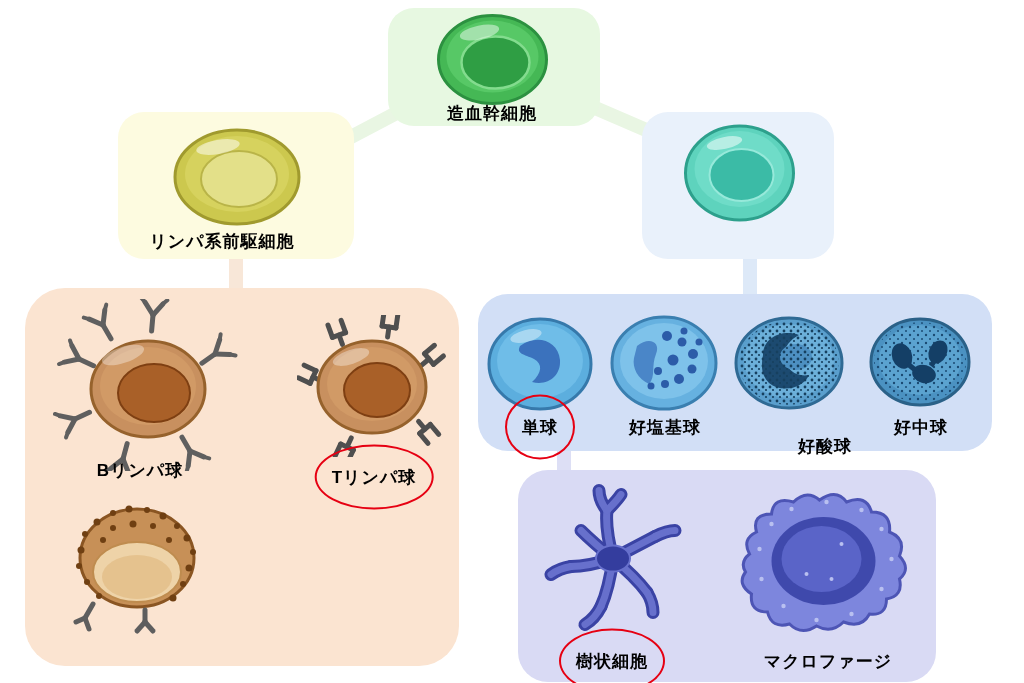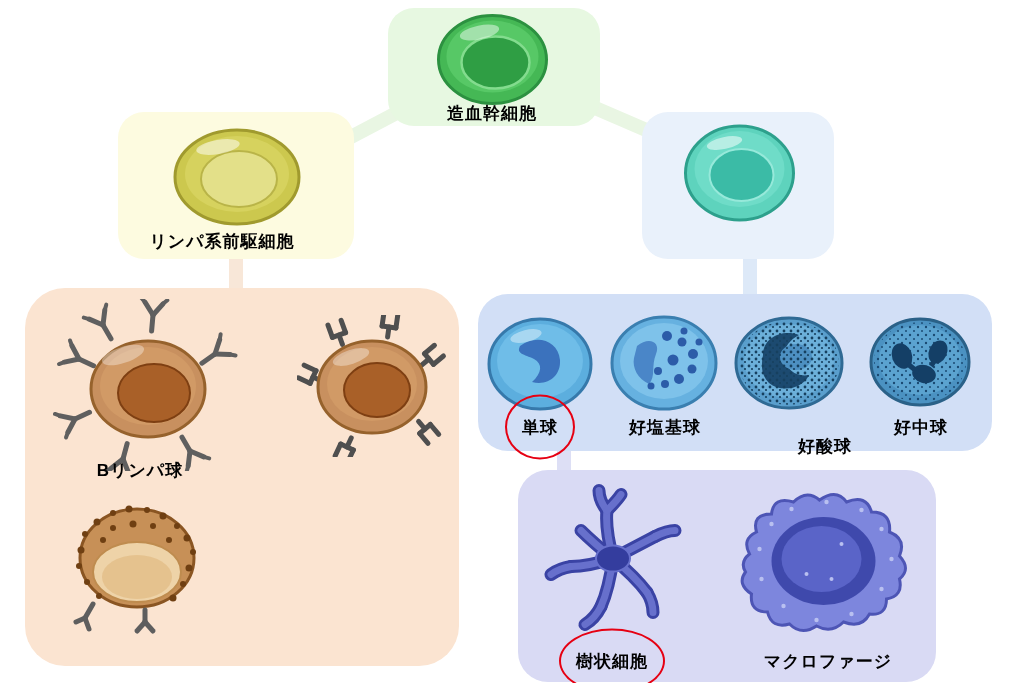--- a/index.html
+++ b/index.html
@@ -290,20 +290,21 @@
         <circle cx="110" cy="60" r="2"></circle>
           <circle cx="75" cy="90" r="2"></circle>
           <circle cx="100" cy="95" r="2"></circle>
       </g>
     </svg>
   </div>
 
   <div class="label" style="left:492px; top:113px;">造血幹細胞</div>
   <div class="label" style="left:222px; top:241px;">リンパ系前駆細胞</div>
   <div class="label" style="left:140px; top:470px;">Bリンパ球</div>
+  <div class="label circled" style="left:374px; top:477px;">Tリンパ球</div>
   <div class="label circled" style="left:540px; top:427px;">単球</div>
   <div class="label" style="left:665px; top:427px;">好塩基球</div>
   <div class="label" style="left:789px; top:446px;margin-left:36px;">好酸球</div>
   <div class="label" style="left:921px; top:427px;">好中球</div>
   <div class="label circled" style="left:612px; top:661px;">樹状細胞</div>
   <div class="label" style="left:828px; top:661px;">マクロファージ</div>
 
 </div>
 
 </body></html>

